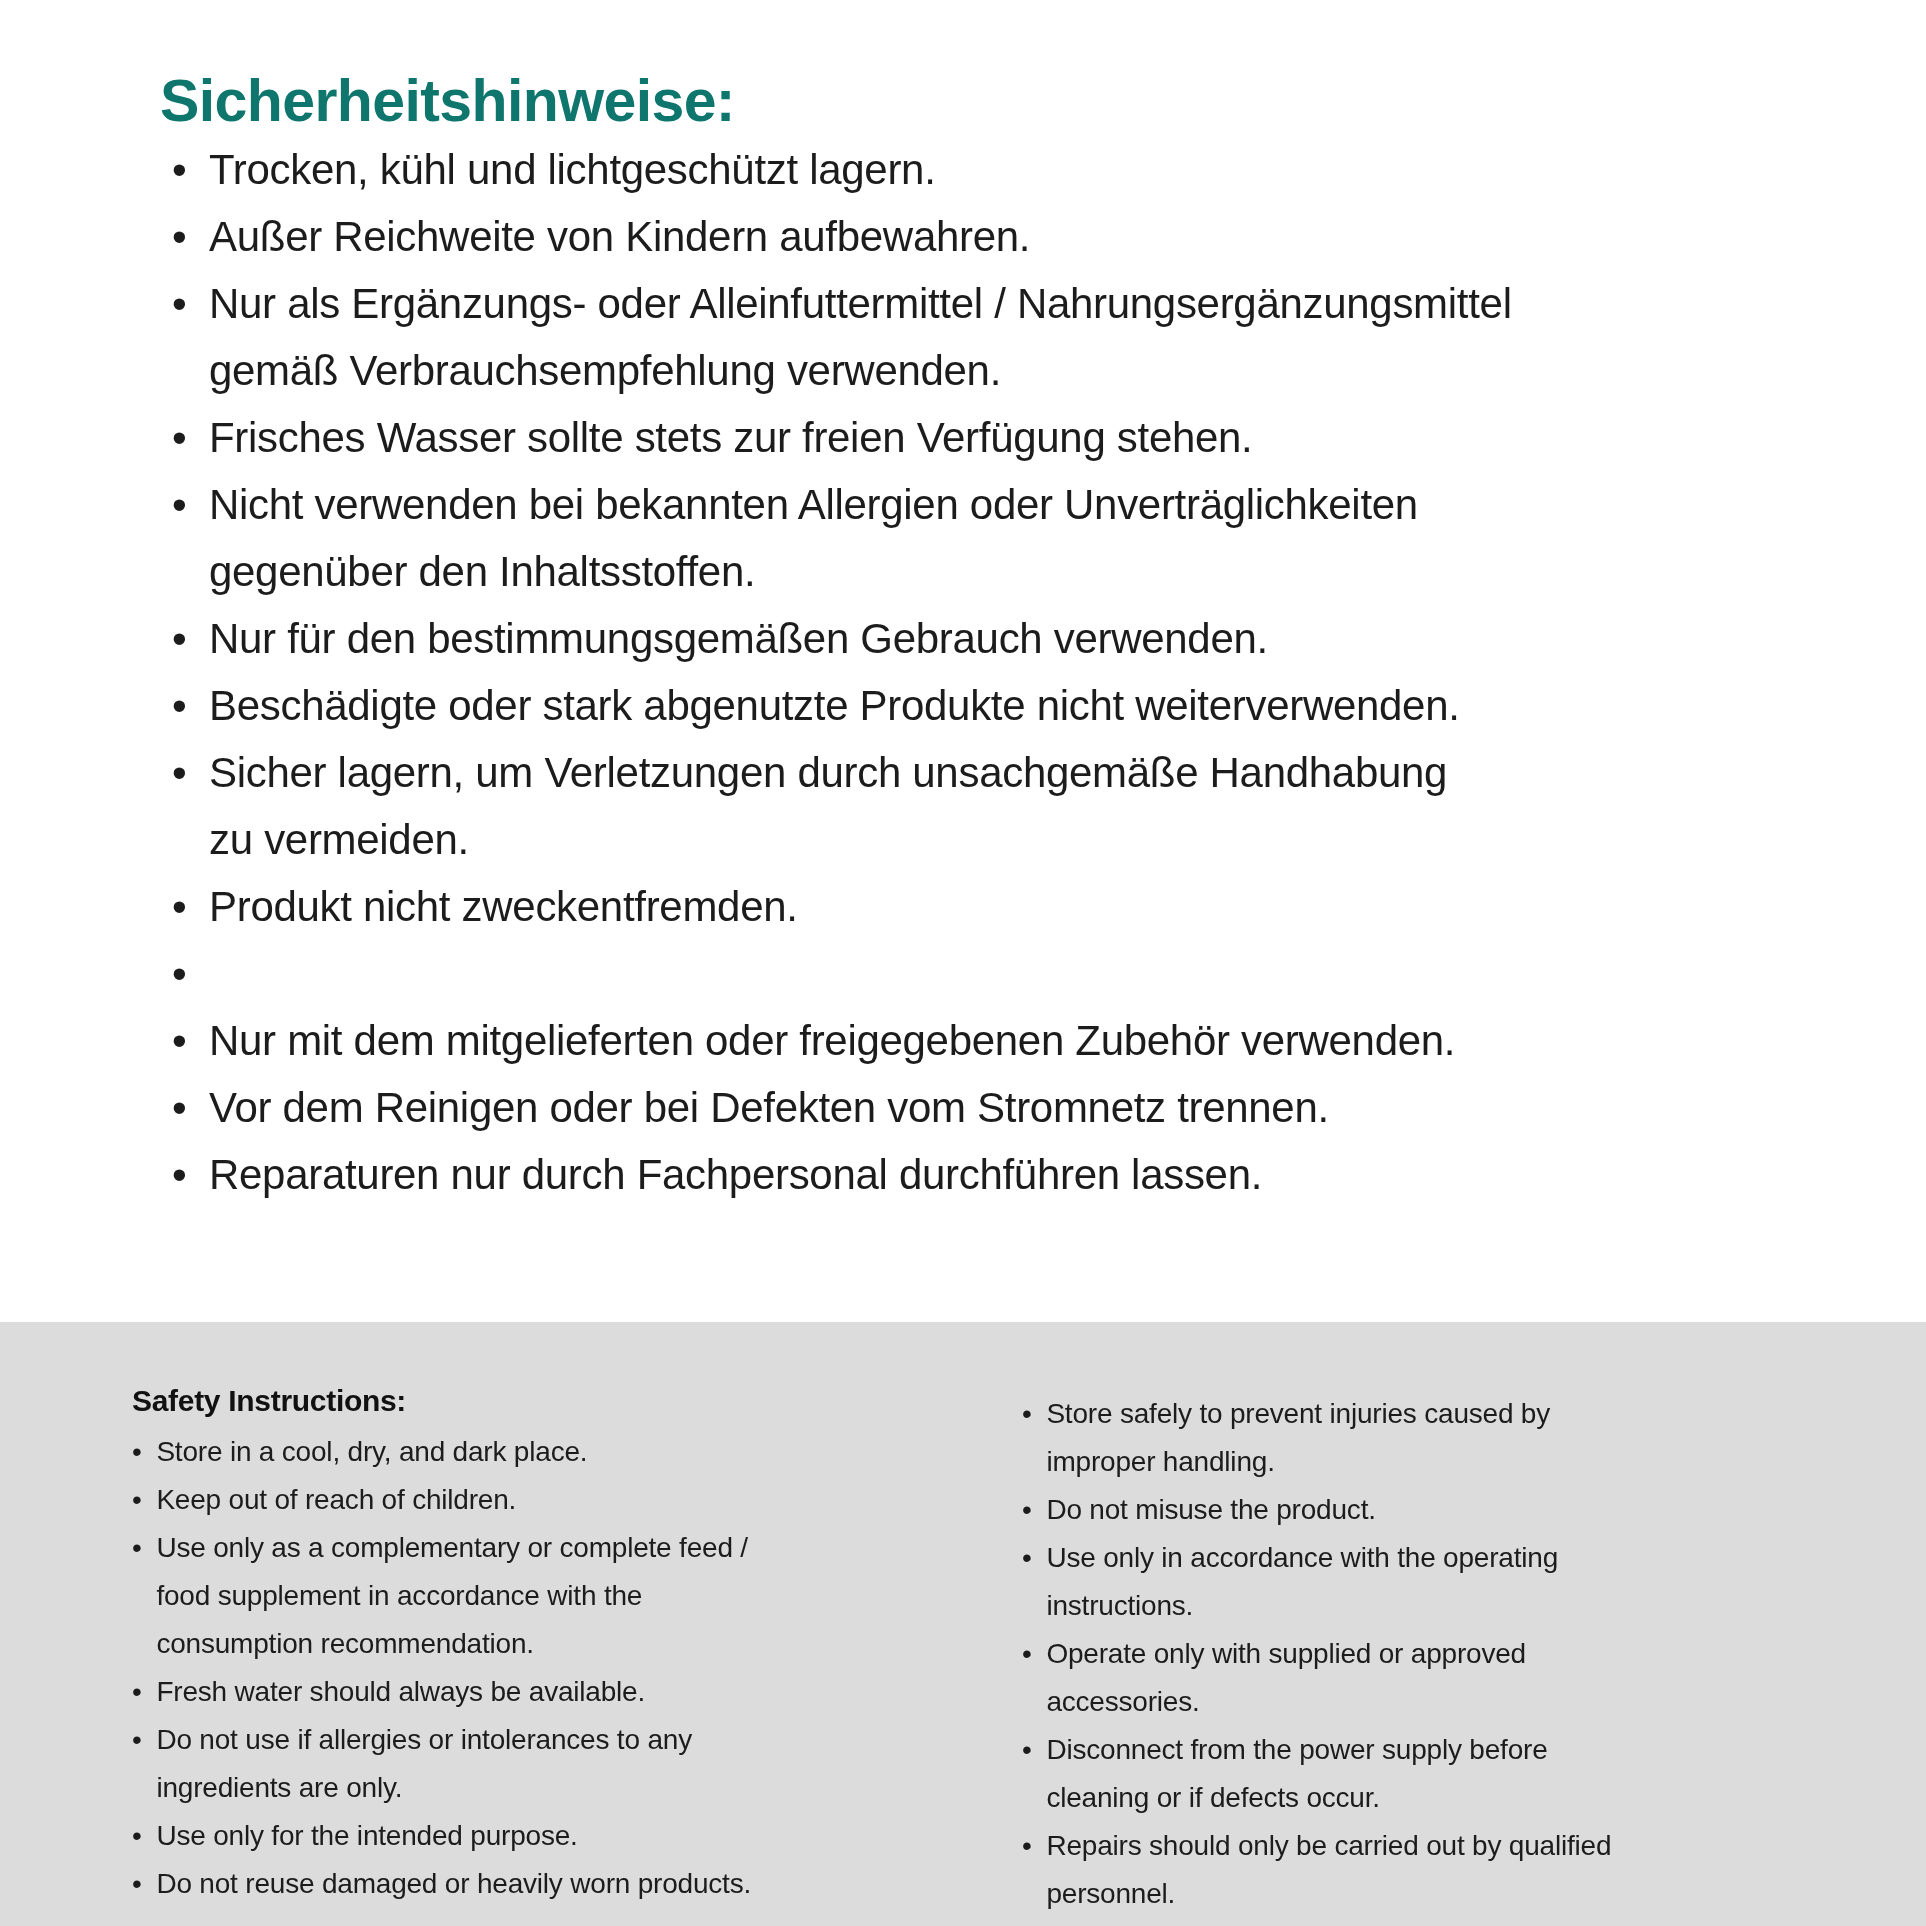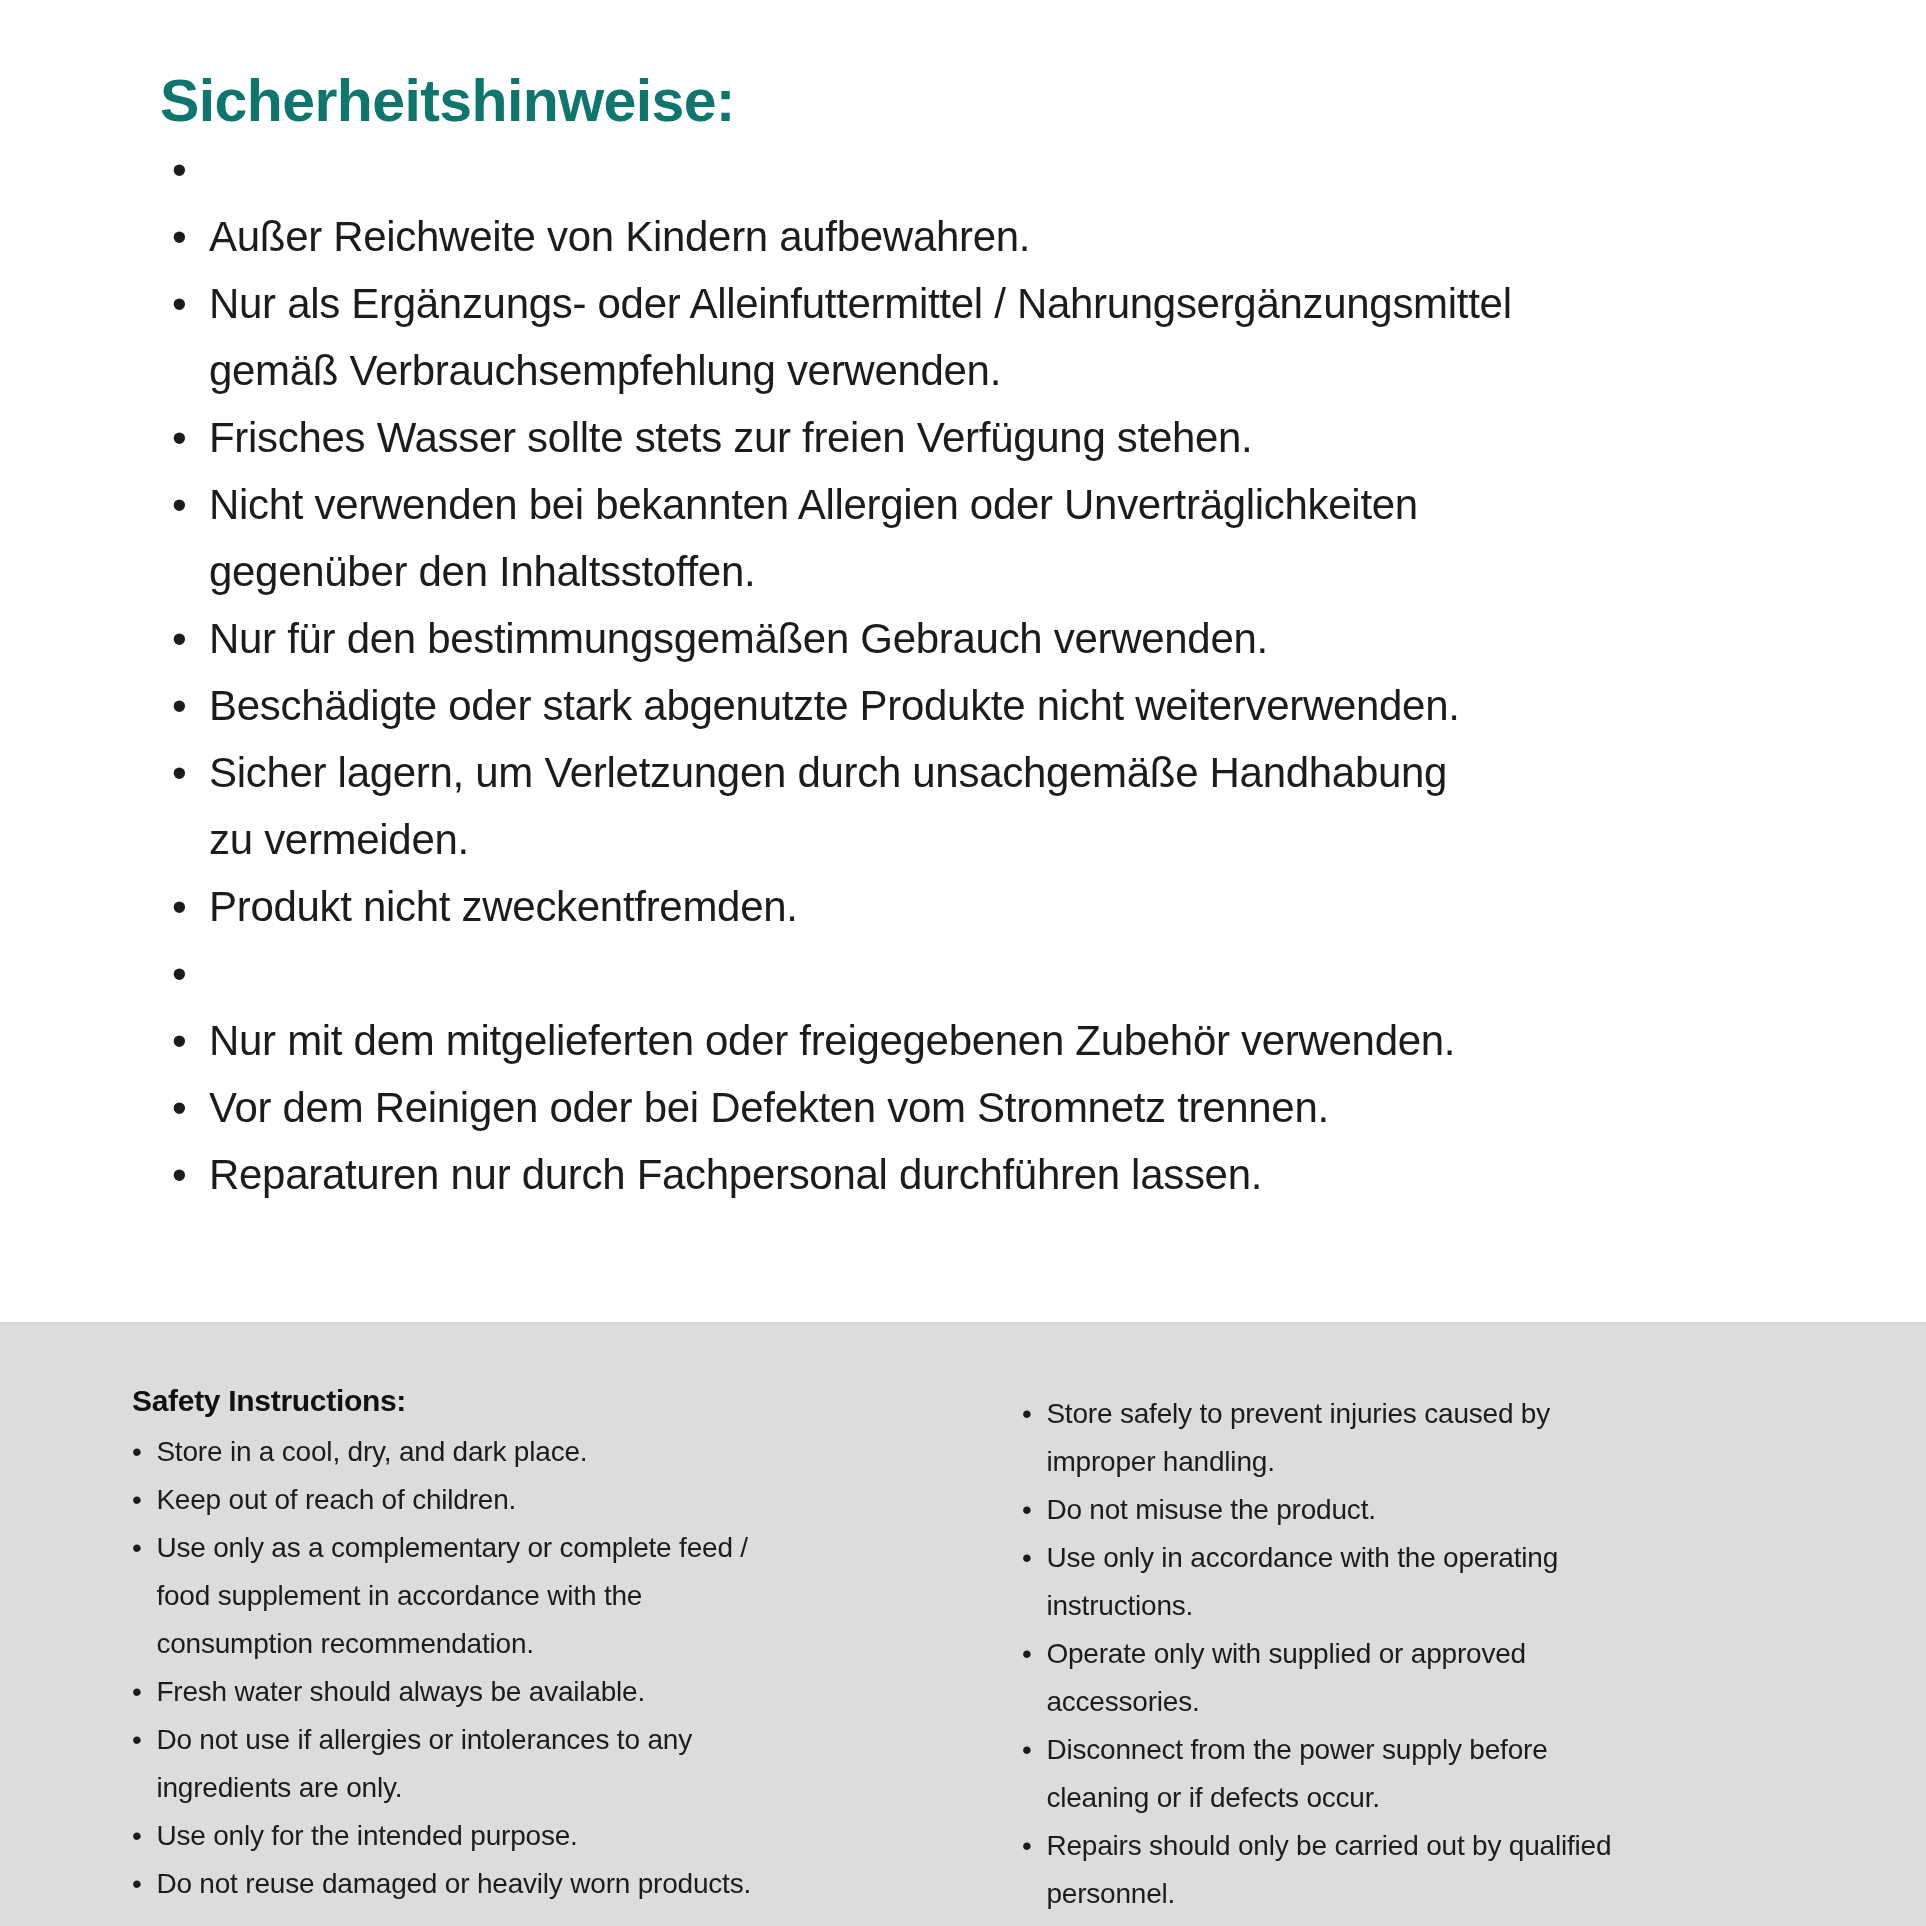--- a/index.html
+++ b/index.html
@@ -78,20 +78,21 @@
 </head>
 <body>
 
 <div class="page">
 
   <h1 class="de-title">Sicherheitshinweise:</h1>
 
   <ul class="plain de-list">
     <li>
         <span class="bullet">•</span>
+        <span class="item-text">Trocken, kühl und lichtgeschützt lagern.</span>
       </li>
     <li>
         <span class="bullet">•</span>
         <span class="item-text">Außer Reichweite von Kindern aufbewahren.</span>
       </li>
     <li>
         <span class="bullet">•</span>
         <span class="item-text">Nur als Ergänzungs- oder Alleinfuttermittel / Nahrungsergänzungsmittel
 gemäß Verbrauchsempfehlung verwenden.</span>
       </li>

